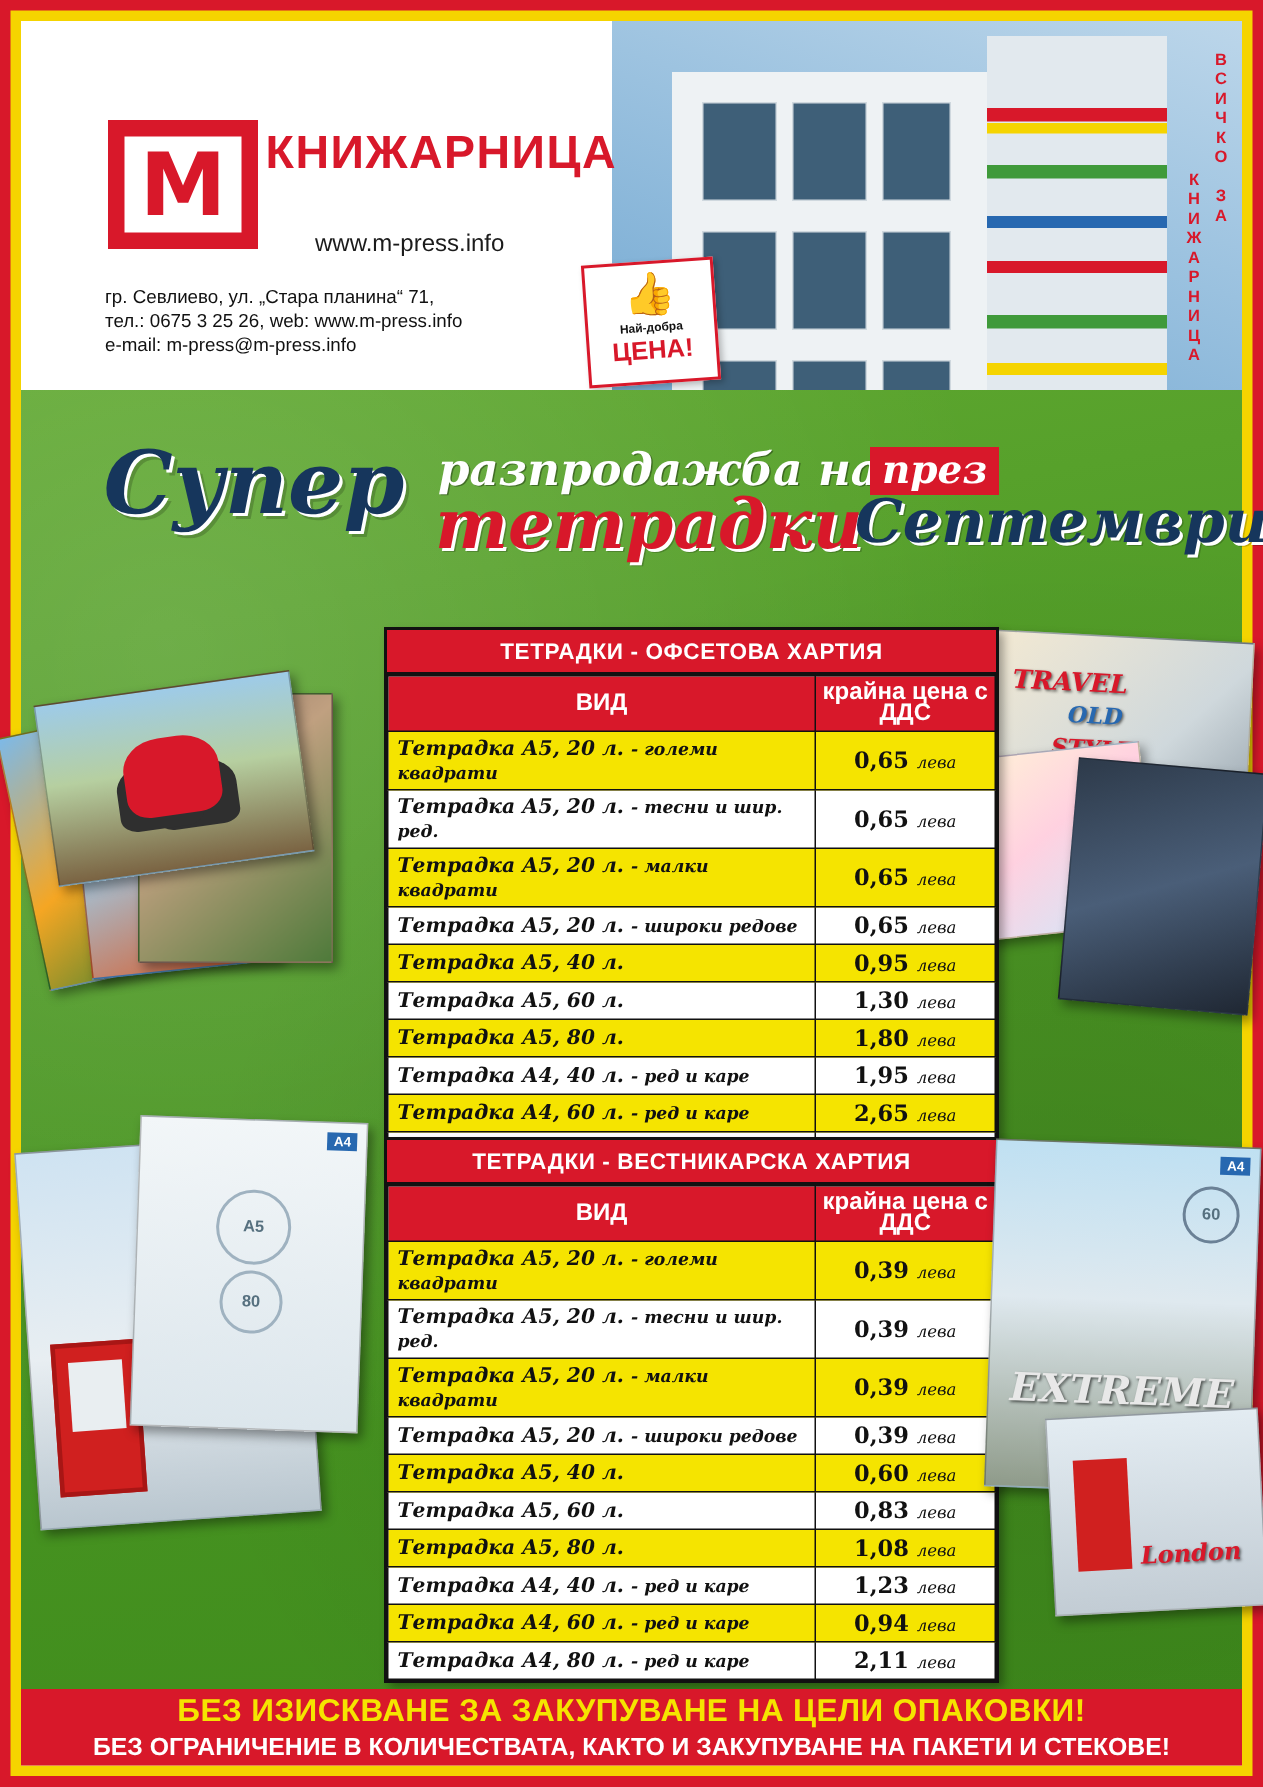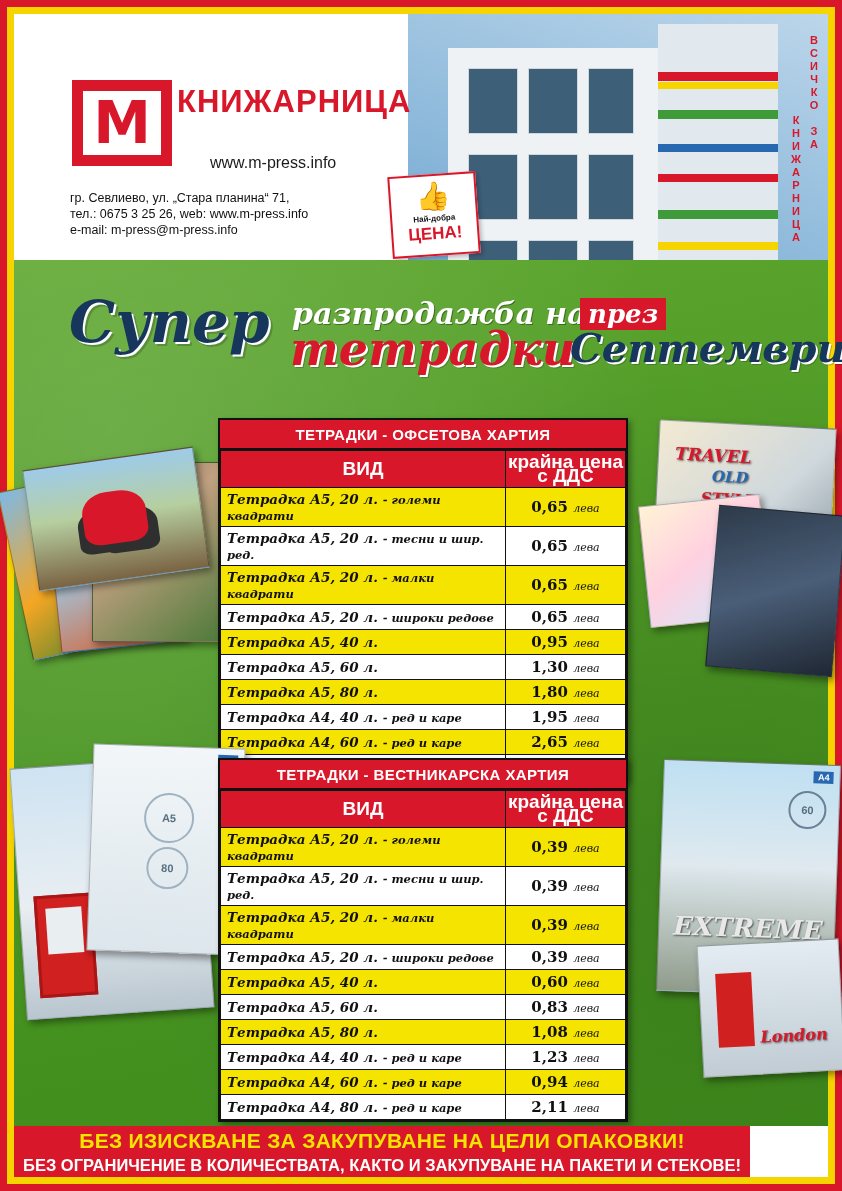--- a/index.html
+++ b/index.html
@@ -244,20 +244,21 @@
     text-shadow: 2px 2px 0 #ffffff, 3px 3px 0 rgba(0,0,0,.2);
   }
 
   
   .table-block {
     position: absolute;
     width: 406px;
     background: #ffffff;
     border: 2px solid #111111;
     box-shadow: 3px 3px 6px rgba(0,0,0,.35);
+    margin-left: 38px;
   }
   #table-offset { left: 218px; top: 418px; }
   #table-news   { left: 218px; top: 758px; }
 
   .tbl-title {
     background: #d8182a;
     color: #ffffff;
     font-size: 15px;
     font-weight: bold;
     text-align: center;
@@ -266,21 +267,21 @@
     letter-spacing: .4px;
   }
   table.price {
     border-collapse: collapse;
     width: 100%;
     table-layout: fixed;
   }
   table.price th {
     background: #d8182a;
     color: #ffffff;
-    font-size: 19px;
+    font-size: 16px;
     font-weight: bold;
     padding: 4px 2px;
     border: 1px solid #111;
     text-align: center;
     line-height: 14px;
   }
   table.price th.col-kind { width: 280px; }
   table.price td {
     border: 1px solid #111;
     padding: 3px 6px;
@@ -434,21 +435,21 @@
     line-height:1;
     display:flex;
     align-items:center;
     justify-content:center;
   }
 
   
   .footer {
     position: absolute;
     left: 14px; top: 1126px;
-    width: 736px; height: 51px;
+    width: 814px; height: 51px;
     background: #d8182a;
     display: flex;
     flex-direction: column;
     align-items: center;
     justify-content: center;
   }
   .footer-1 {
     color: #f5e400;
     font-size: 21px;
     font-weight: bold;

